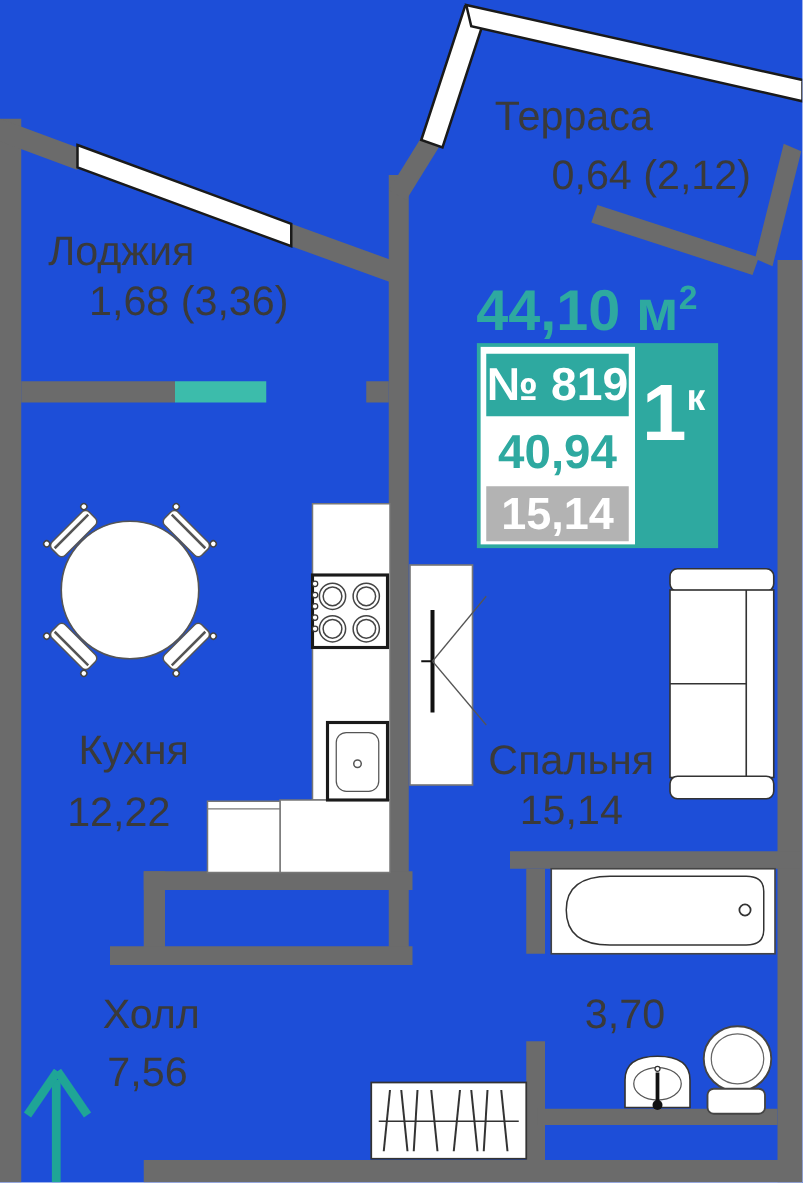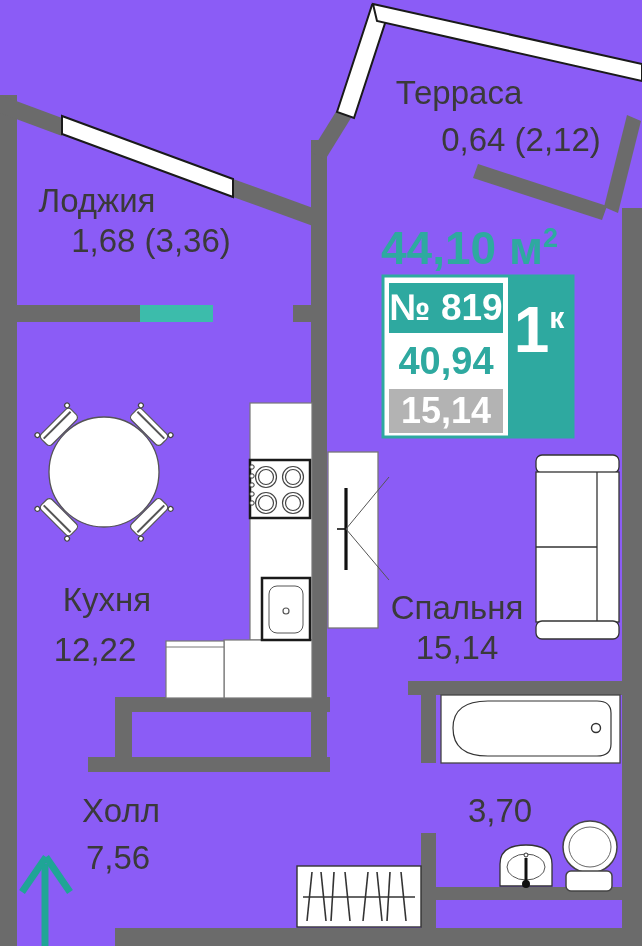--- a/index.html
+++ b/index.html
@@ -1,16 +1,16 @@
 <!DOCTYPE html>
 <html><head>
 <meta charset="utf-8">
 <style>
   html,body{margin:0;padding:0;background:#ffffff;}
-  .plan-wrap{width:642px;height:946px;position:relative;background:#8b5cf6;overflow:hidden;}
+  .plan-wrap{width:642px;height:946px;position:relative;background:#1d4ed8;overflow:hidden;}
   svg text{font-family:"Liberation Sans", sans-serif;}
   .room-label{fill:#3a3a3a;font-size:33px;}
   .badge-num{font-weight:bold;}
 </style>
 </head>
 <body>
 
 <div class="plan-wrap">
 <svg width="642" height="946" viewBox="0 0 642 946">
 

